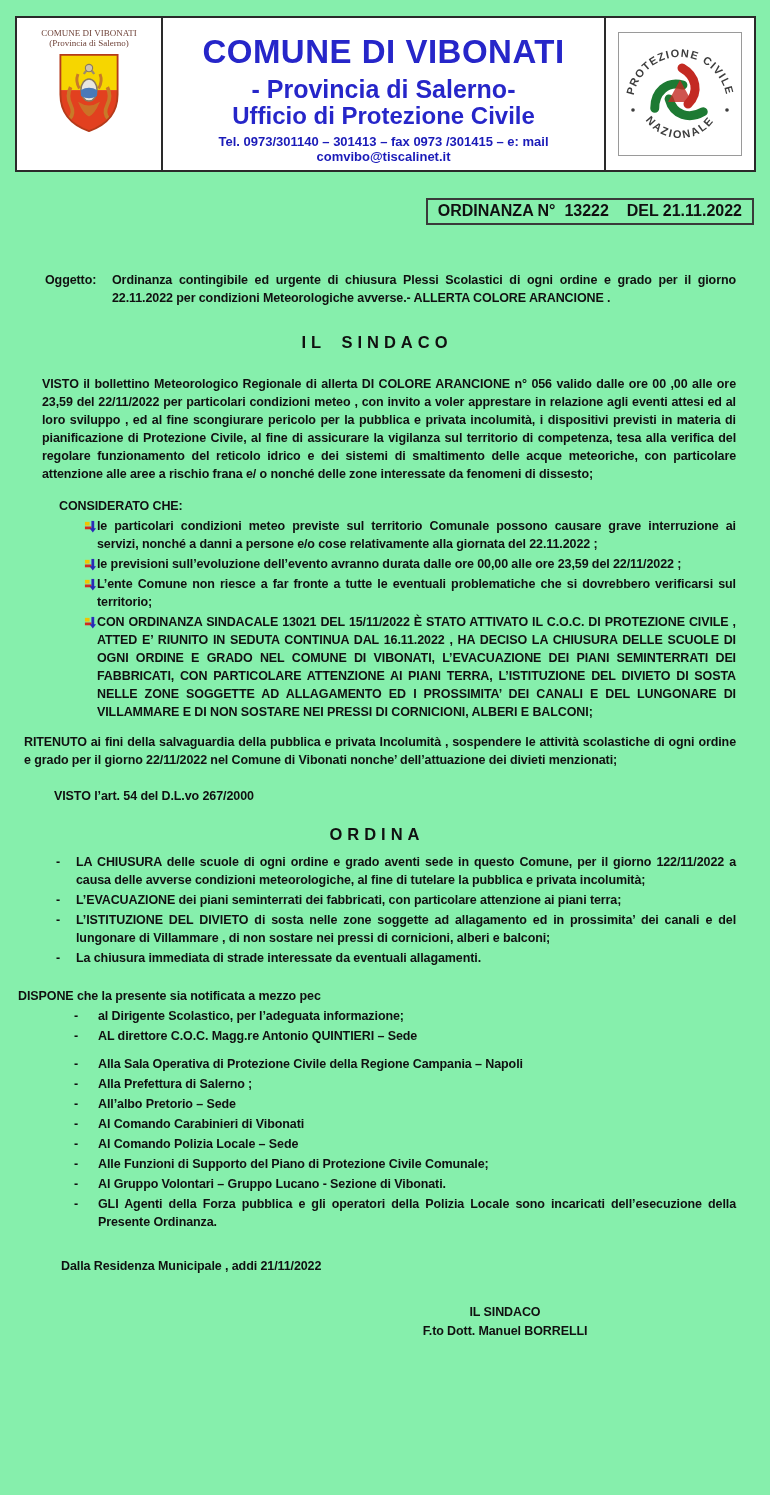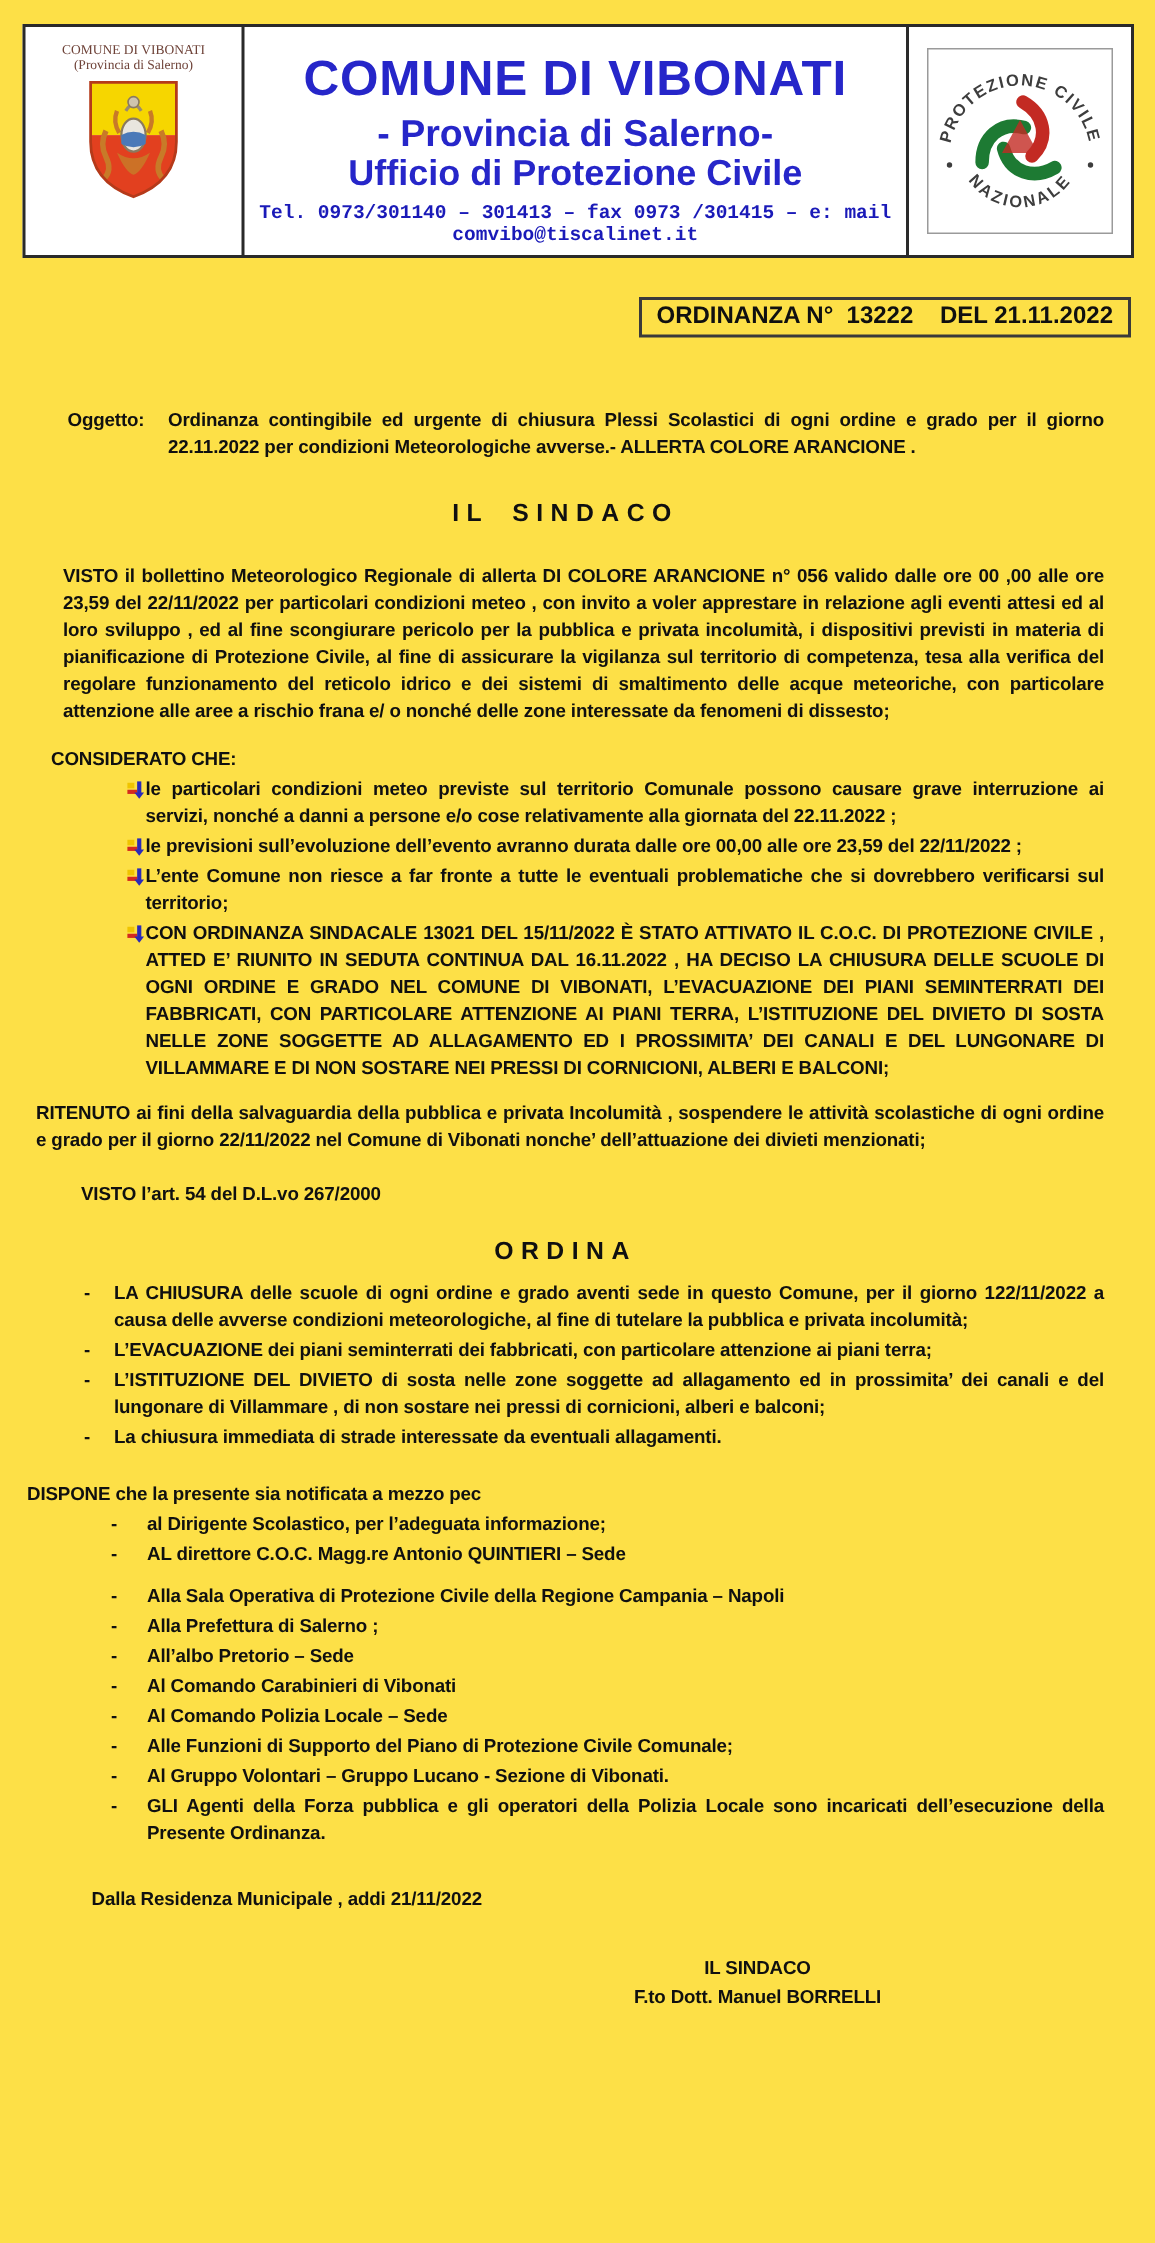--- a/index.html
+++ b/index.html
@@ -1,45 +1,45 @@
 <!DOCTYPE html>
 <html><head>
 <meta charset="utf-8">
 <style>
   html,body{margin:0;padding:0;background:#ffffff;}
   .page{
-    width:770px;height:1495px;background:#fde047;overflow:hidden;position:relative;
+    width:770px;height:1495px;background:#86efac;overflow:hidden;position:relative;
     font-family:"Liberation Sans",sans-serif;font-weight:bold;color:#101010;
   }
   
   .hdr-table{
     display:flex;margin:16px 14px 0 15px;border:2px solid #2a2a2a;height:152px;background:#fff;
   }
   .hdr-cell1{width:144px;border-right:2px solid #2a2a2a;display:flex;flex-direction:column;align-items:center;justify-content:flex-start;padding-top:10px;}
   .hdr-cell2{flex:1;border-right:2px solid #2a2a2a;text-align:center;padding-top:8px;}
   .hdr-cell3{width:148px;display:flex;align-items:center;justify-content:center;}
   .crest-caption{font-family:"Liberation Serif",serif;font-weight:normal;font-size:9px;line-height:10px;color:#6e4238;text-align:center;}
   .crest-svg{margin-top:3px;}
   .hdr-title{font-size:33px;line-height:36px;letter-spacing:0.5px;color:#2626c9;margin-top:8px;}
   .hdr-subtitle{font-size:25px;line-height:21px;color:#2626c9;margin-top:9px;}
   .hdr-office{font-size:24px;line-height:26px;color:#2626c9;margin-top:3px;}
-  .hdr-contact{font-family:Liberation Mono, monospace;font-size:13px;line-height:15px;color:#1a1ab8;margin-top:5px;}
+  .hdr-contact{font-family:Liberation Sans, sans-serif;font-size:13px;line-height:15px;color:#1a1ab8;margin-top:5px;}
   .pclogo-box{width:122px;height:122px;border:1px solid #9a9a9a;background:#fff;display:flex;align-items:center;justify-content:center;}
   
   .ord-row{text-align:right;margin:26px 16px 0 0;}
   .ord-box{display:inline-block;border:2px solid #3a3a3a;padding:2px 10px 3px 10px;font-size:16px;white-space:pre;}
   
   .content{padding:0 34px 0 18px;font-size:12.5px;line-height:18px;letter-spacing:-0.1px;}
   .just{text-align:justify;}
   .subject{display:flex;margin-top:46px;margin-left:27px;}
   .subject-label{width:67px;flex-shrink:0;}
   .subject-text{flex:1;}
   .center-heading{text-align:center;font-size:16.5px;letter-spacing:5px;word-spacing:6px;margin-top:26px;}
   .visto{margin-top:24px;margin-left:24px;}
-  .considerato-label{margin-top:14px;margin-left:16px;}
+  .considerato-label{margin-top:14px;margin-left:41px;}
   .bullets{margin-top:2px;}
   .bitem{display:flex;gap:0;padding-left:66px;margin-top:2px;}
   .bitem .bicon{flex-shrink:0;margin-top:3px;}
   .bitem .btext{flex:1;}
   .ritenuto{margin-top:12px;margin-left:6px;}
   .visto-art{margin-top:18px;margin-left:36px;}
   .ordina-heading{margin-top:20px;}
   .dlist{margin-top:10px;}
   .ditem{display:flex;margin-top:2px;}
   .dlist-ordina .ditem{padding-left:38px;}

